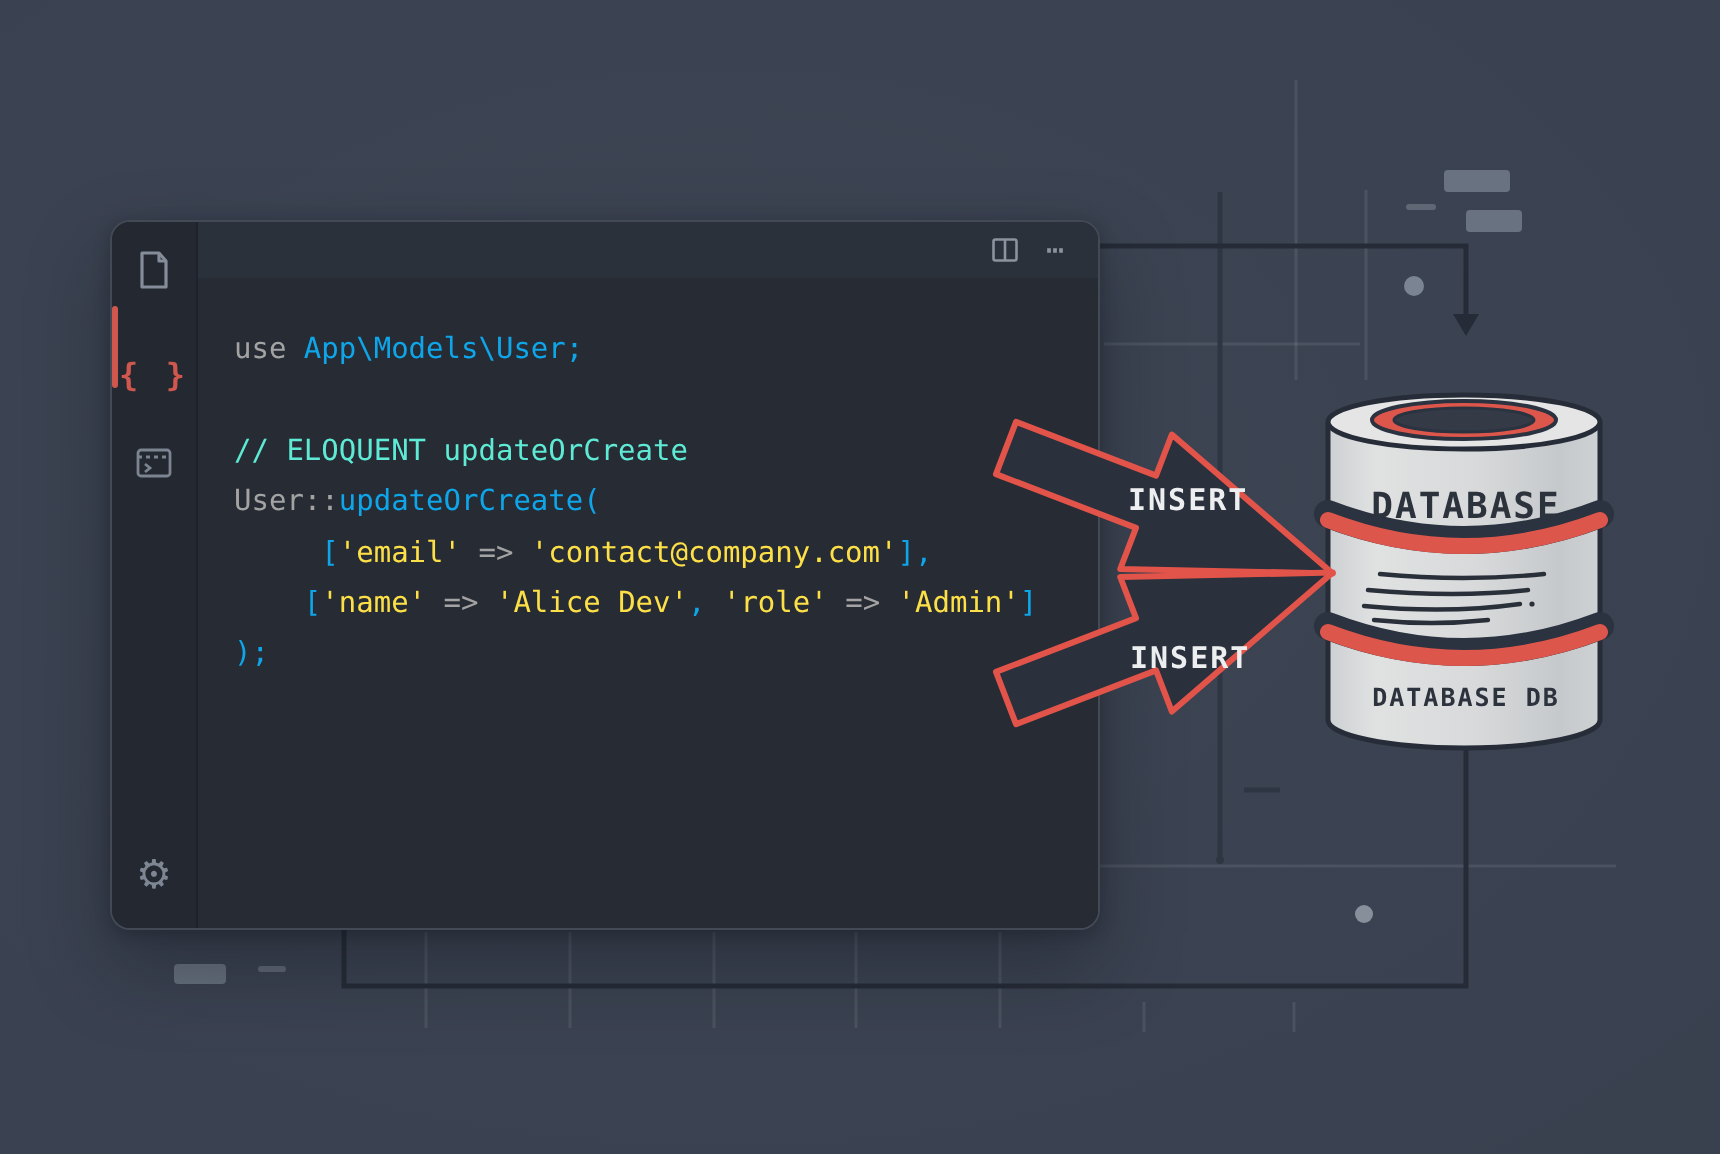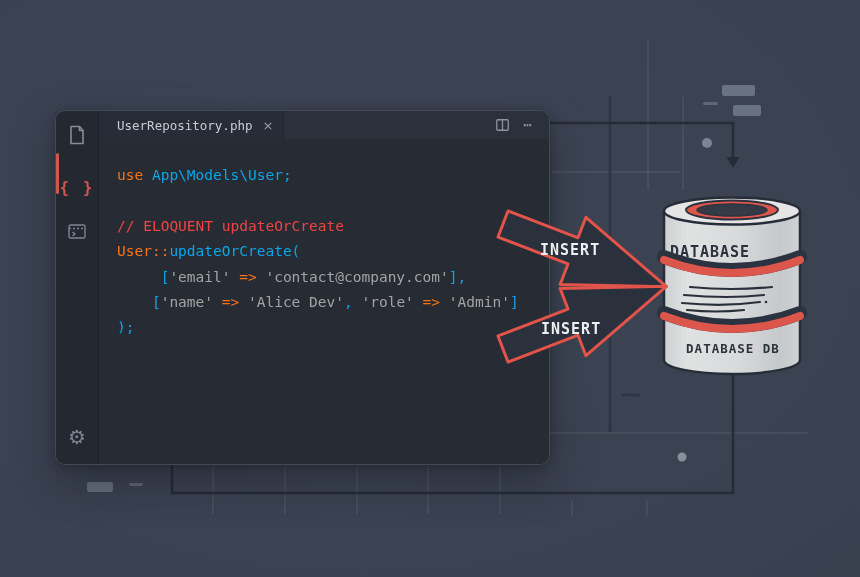--- a/index.html
+++ b/index.html
@@ -29,28 +29,28 @@
        padding:0 10px 0 18px;gap:10px;}
   .tab-title{font-size:12.5px;color:#c9cdd3;white-space:nowrap;}
   .tab-close{font-size:13px;color:#99a1ab;font-family:"DejaVu Sans",sans-serif;}
   .tab-sp{flex:1;}
   .tb-icon{display:flex;align-items:center;justify-content:center;width:26px;color:#8b939f;}
   .tb-more{font-size:15px;letter-spacing:1px;margin-right:8px;}
   .codewrap{flex:1;background:#262b34;}
   pre.code{margin:0;padding:24px 0 0 18px;font-family:"DejaVu Sans Mono","Liberation Mono",monospace;
            font-size:14.5px;line-height:25.4px;color:#d6dade;}
   .ln{height:25.4px;white-space:pre;}
-  .k{color:#f97316;} .s{color:#a3a3a3;} .c{color:#ef4444;} .f{color:#0ea5e9;}
+  .k{color:#a3a3a3;} .s{color:#fde047;} .c{color:#5eead4;} .f{color:#0ea5e9;}
 
   
-  .flow-label{position:absolute;color:#eceef0;font-size:15px;font-weight:bold;letter-spacing:1px;z-index:5;}
+  .flow-label{position:absolute;color:#eceef0;font-size:15px;font-weight:bold;letter-spacing:1px;z-index:5;margin-left:24px;}
   .insert{left:540px;top:241px;}
   .update{left:541px;top:320px;}
   .db-label{position:absolute;color:#2d333d;font-weight:bold;letter-spacing:1px;text-align:center;z-index:5;}
-  .db-top{left:650px;top:243px;width:120px;font-size:15px;}
+  .db-top{left:673px;top:243px;width:120px;font-size:18px;}
   .db-bottom{left:673px;top:341px;width:120px;font-size:12.5px;}
   .z0{z-index:0;} .z1{z-index:1;} .z2{z-index:2;}
 </style>
 </head>
 <body>
 
 <div class="stage">
 
   <svg class="layer z0" viewBox="0 0 860 577">
     <g stroke="rgba(212,222,236,0.10)" stroke-width="1.5">
@@ -99,24 +99,20 @@
         <svg width="18" height="15" viewBox="0 0 18 15" fill="none" stroke="#7b8490" stroke-width="1.4">
           <rect x="1" y="1" width="16" height="13" rx="1.5"></rect>
           <line x1="1" y1="4.5" x2="17" y2="4.5" stroke-dasharray="2,2"></line>
           <path d="M4.5 8 l2.5 2 -2.5 2"></path>
         </svg>
       </div>
       <div class="act-icon gear">⚙</div>
     </div>
     <div class="main">
       <div class="tabbar">
-        <div class="tab">
-          <span class="tab-title">UserRepository.php</span>
-          <span class="tab-close">×</span>
-        </div>
         <div class="tab-sp"></div>
         <div class="tb-icon">
           <svg width="13" height="12" viewBox="0 0 13 12" fill="none" stroke="#8b939f" stroke-width="1.3">
             <rect x="0.75" y="0.75" width="11.5" height="10.5" rx="1"></rect>
             <line x1="6.5" y1="0.75" x2="6.5" y2="11.25"></line>
           </svg>
         </div>
         <div class="tb-icon tb-more">⋯</div>
       </div>
       <div class="codewrap">

